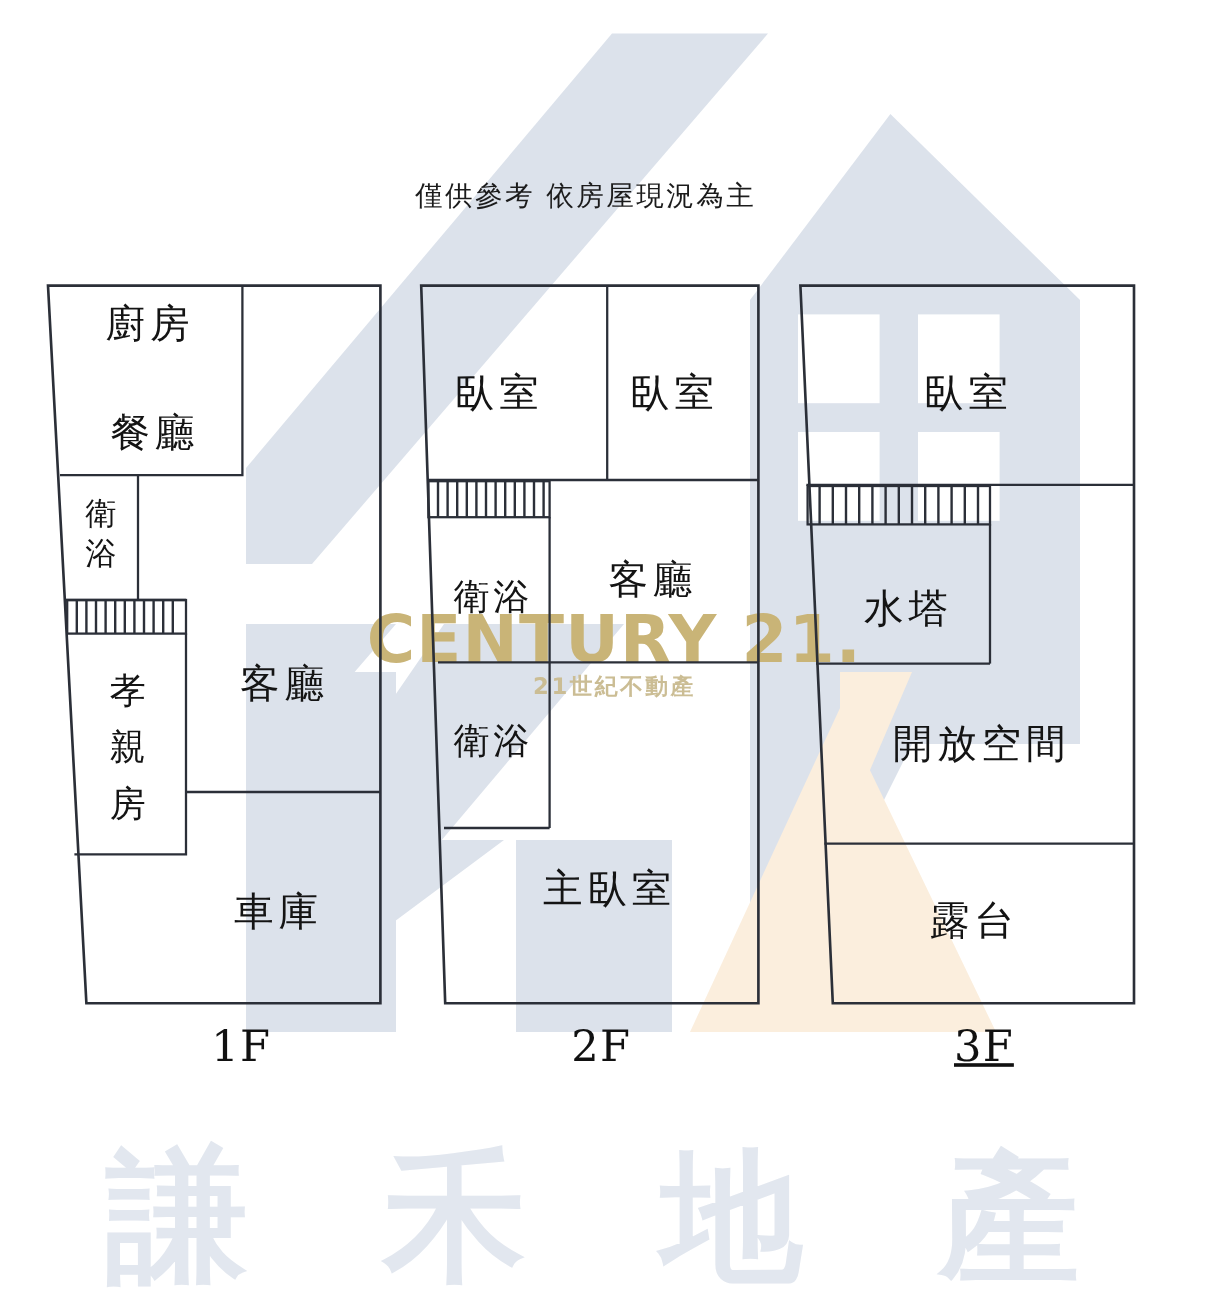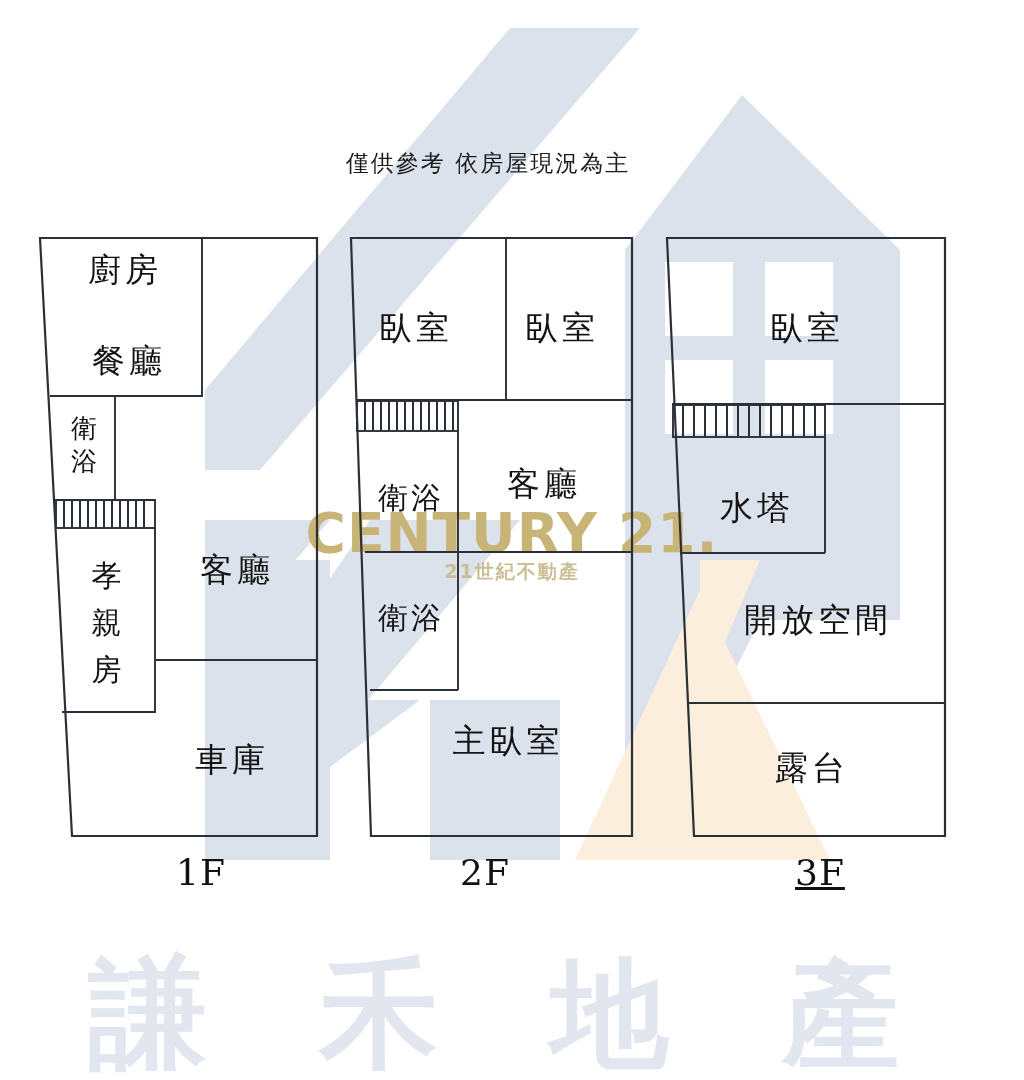--- a/index.html
+++ b/index.html
@@ -53,21 +53,21 @@
   }
   .floor-label {
     position: absolute;
     font-family: "DejaVu Serif", "Liberation Serif", serif;
     font-size: 36px;
     color: #111111;
     z-index: 4;
     letter-spacing: 1px;
   }
   #label-1f { left: 176px; top: 852px; }
-  #label-2f { left: 460px; top: 852px; }
+  #label-2f { left: 476px; top: 852px; }
   #label-3f { left: 795px; top: 852px; text-decoration: underline; }
 
   .room-label {
     font-family: "DejaVu Serif", "Liberation Serif", serif;
     fill: #141414;
     text-anchor: middle;
     dominant-baseline: middle;
   }
   .rl-lg { font-size: 33px; letter-spacing: 4px; }
   .rl-md { font-size: 30px; letter-spacing: 3px; }

